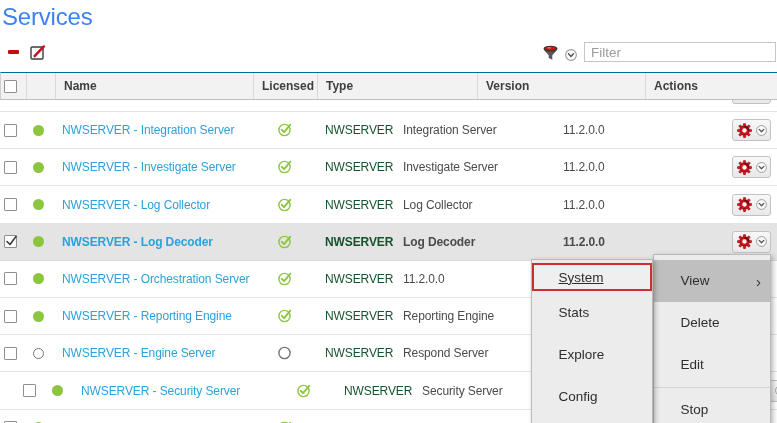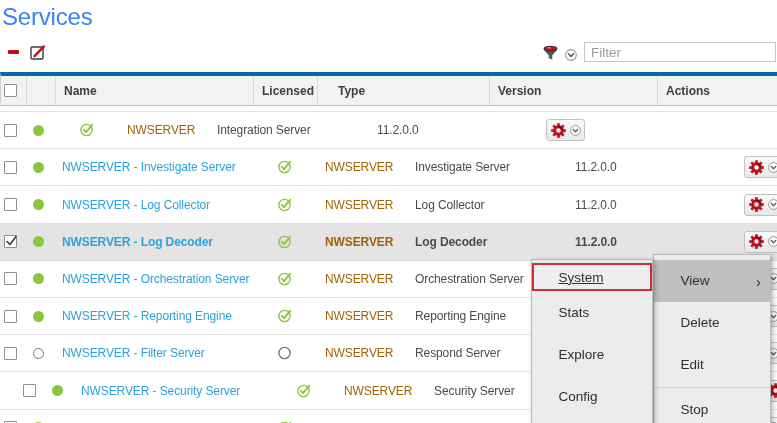--- a/index.html
+++ b/index.html
@@ -15,49 +15,49 @@
   .tb-edit { position:absolute; left:30px; top:44px; width:16px; height:16px; }
   .tb-funnel { position:absolute; left:542px; top:45px; width:17px; height:17px; }
   .tb-chevcircle { position:absolute; left:565px; top:49px; width:12px; height:12px; }
   .filter-input { position:absolute; left:584px; top:42px; width:192px; height:20px;
     border:1px solid #c6c6c6; font-family:"Liberation Sans", sans-serif;
     font-size:13.5px; color:#7f1d1d; padding:0 0 0 6px; outline:none; }
   .filter-input::placeholder { color:#9b9b9b; opacity:1; }
 
   
   .grid { position:absolute; left:0; top:72px; right:0; bottom:0; }
-  .grid-header { position:absolute; left:0; top:0; right:0; height:34px;
-    background:#f2f2f2; border-top:4px solid #0369a1; border-bottom:1px solid #bfbfbf;
+  .grid-header { position:absolute; left:0; top:0; right:0; height:28px;
+    background:#f2f2f2; border-top:1px solid #0369a1; border-bottom:1px solid #bfbfbf;
     display:flex; z-index:5; }
   .grid-header .hcell { height:100%; border-right:1px solid #d9d9d9; display:flex;
     align-items:center; padding-left:8px; font-size:12px; font-weight:700; color:#3f3f3f; }
   .grid-header .hcell:last-child { border-right:none; }
   .grid-body { position:absolute; left:0; top:2.9px; right:0; height:348.1px; overflow:hidden; }
   .grid-row { position:absolute; left:0; right:0; height:37.2px;
     border-bottom:1px solid #e3e3e3; display:flex; align-items:center; background:#fff; }
   .grid-row.selected { background:#e4e4e4; border-bottom-color:#dcdcdc; }
   .grid-body .grid-row:first-child .checkbox { transform:translateY(-2.5px); }
   .grid-row.selected .cell-name, .grid-row.selected .cell-host,
   .grid-row.selected .cell-type, .grid-row.selected .cell-ver { font-weight:700; }
 
   .col-cb   { width:26px;  flex:none; }
   .col-st   { width:29px;  flex:none; }
   .col-name { width:198px; flex:none; }
   .col-lic  { width:64px;  flex:none; }
   .col-host { width:78px;  flex:none; }
-  .col-type { width:160px; flex:none;margin-left:12px; }
+  .col-type { width:160px; flex:none; }
   .col-ver  { width:168px; flex:none; }
   .col-act  { flex:1; }
 
   .cell { display:flex; align-items:center; height:100%; font-size:12px; letter-spacing:-0.1px; color:#4b4b4b; white-space:nowrap; overflow:hidden; }
   .cell-cb { padding-left:4px; }
   .cell-st { padding-left:7px; }
   .cell-name { padding-left:7px; color:#2ba2db; }
   .cell-lic { justify-content:center; }
-  .cell-host { padding-left:8px; color:#a16207; }
+  .cell-host { padding-left:8px; color:#14532d; }
   .cell-type { padding-left:8px; }
   .cell-ver { padding-left:8px; }
   .cell-act { padding-left:9px; }
 
   .checkbox { width:13px; height:13px; background:#fff; border:1px solid #8f8f8f;
     border-radius:1px; position:relative; cursor:pointer; }
   .dot { width:11px; height:11px; border-radius:50%; background:#8cc63f; }
   .dot.off { background:#fff; border:1.4px solid #757575; }
 
   .gear-btn { width:39px; height:22px; border:1px solid #c2c2c2; border-radius:3px;
@@ -185,20 +185,23 @@
   </div>
       <div class="grid-row" style="top: 37.2px;">
     <div class="cell cell-cb col-cb">
       <div class="checkbox">
         
       </div>
     </div>
     <div class="cell cell-st col-st">
       <div class="dot"></div>
     </div>
+    <div class="cell cell-name col-name">
+          <span class="txt">NWSERVER - Integration Server</span>
+        </div>
     <div class="cell cell-lic col-lic">
       <svg width="14" height="14" viewBox="0 0 14 14">
             <use class="licuse" href="#svg-lic-check"></use>
           </svg>
     </div>
     <div class="cell cell-host col-host">
           <span class="txt">NWSERVER</span>
         </div>
     <div class="cell cell-type col-type">
           <span class="txt">Integration Server</span>
@@ -343,23 +346,20 @@
           <span class="txt">NWSERVER - Orchestration Server</span>
         </div>
     <div class="cell cell-lic col-lic">
       <svg width="14" height="14" viewBox="0 0 14 14">
             <use class="licuse" href="#svg-lic-check"></use>
           </svg>
     </div>
     <div class="cell cell-host col-host">
           <span class="txt">NWSERVER</span>
         </div>
-    <div class="cell cell-type col-type">
-          <span class="txt">Orchestration Server</span>
-        </div>
     <div class="cell cell-ver col-ver">
           <span class="txt">11.2.0.0</span>
         </div>
     <div class="cell cell-act col-act">
       <div class="gear-btn">
         <svg width="15" height="15" viewBox="0 0 16 16">
               <use href="#svg-gear"></use>
             </svg>
         <svg class="cc" width="11" height="11" viewBox="0 0 11 11">
               <use href="#svg-chev-circle"></use>
@@ -407,21 +407,21 @@
       <div class="grid-row" style="top: 260.4px;">
     <div class="cell cell-cb col-cb">
       <div class="checkbox">
         
       </div>
     </div>
     <div class="cell cell-st col-st">
       <div class="dot off"></div>
     </div>
     <div class="cell cell-name col-name">
-          <span class="txt">NWSERVER - Filter Server</span>
+          <span class="txt">NWSERVER - Engine Server</span>
         </div>
     <div class="cell cell-lic col-lic">
       <svg width="14" height="14" viewBox="0 0 14 14">
             <use class="licuse" href="#svg-lic-empty"></use>
           </svg>
     </div>
     <div class="cell cell-host col-host">
           <span class="txt">NWSERVER</span>
         </div>
     <div class="cell cell-type col-type">

